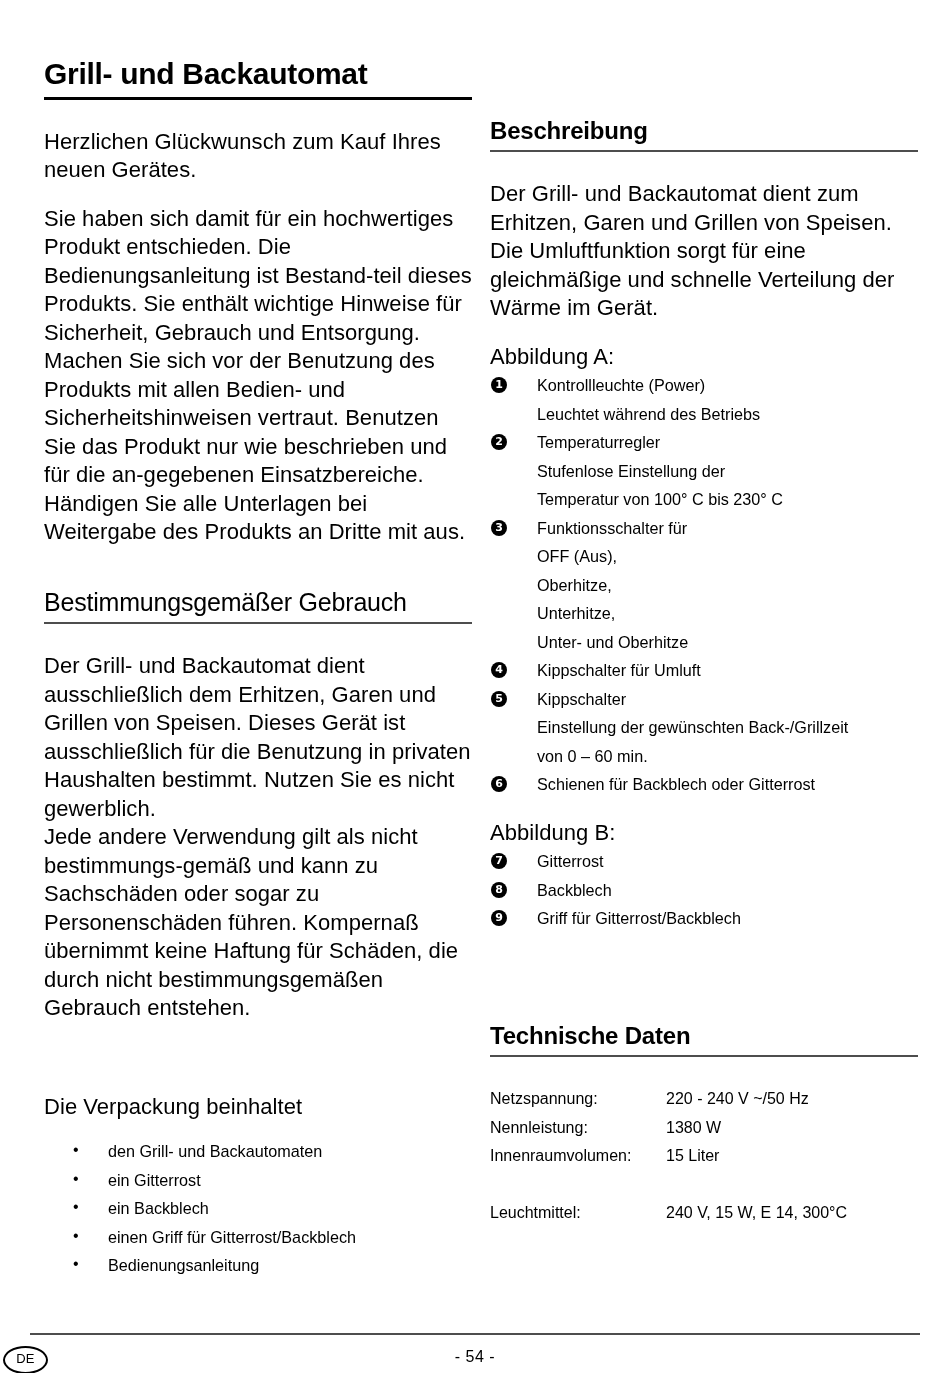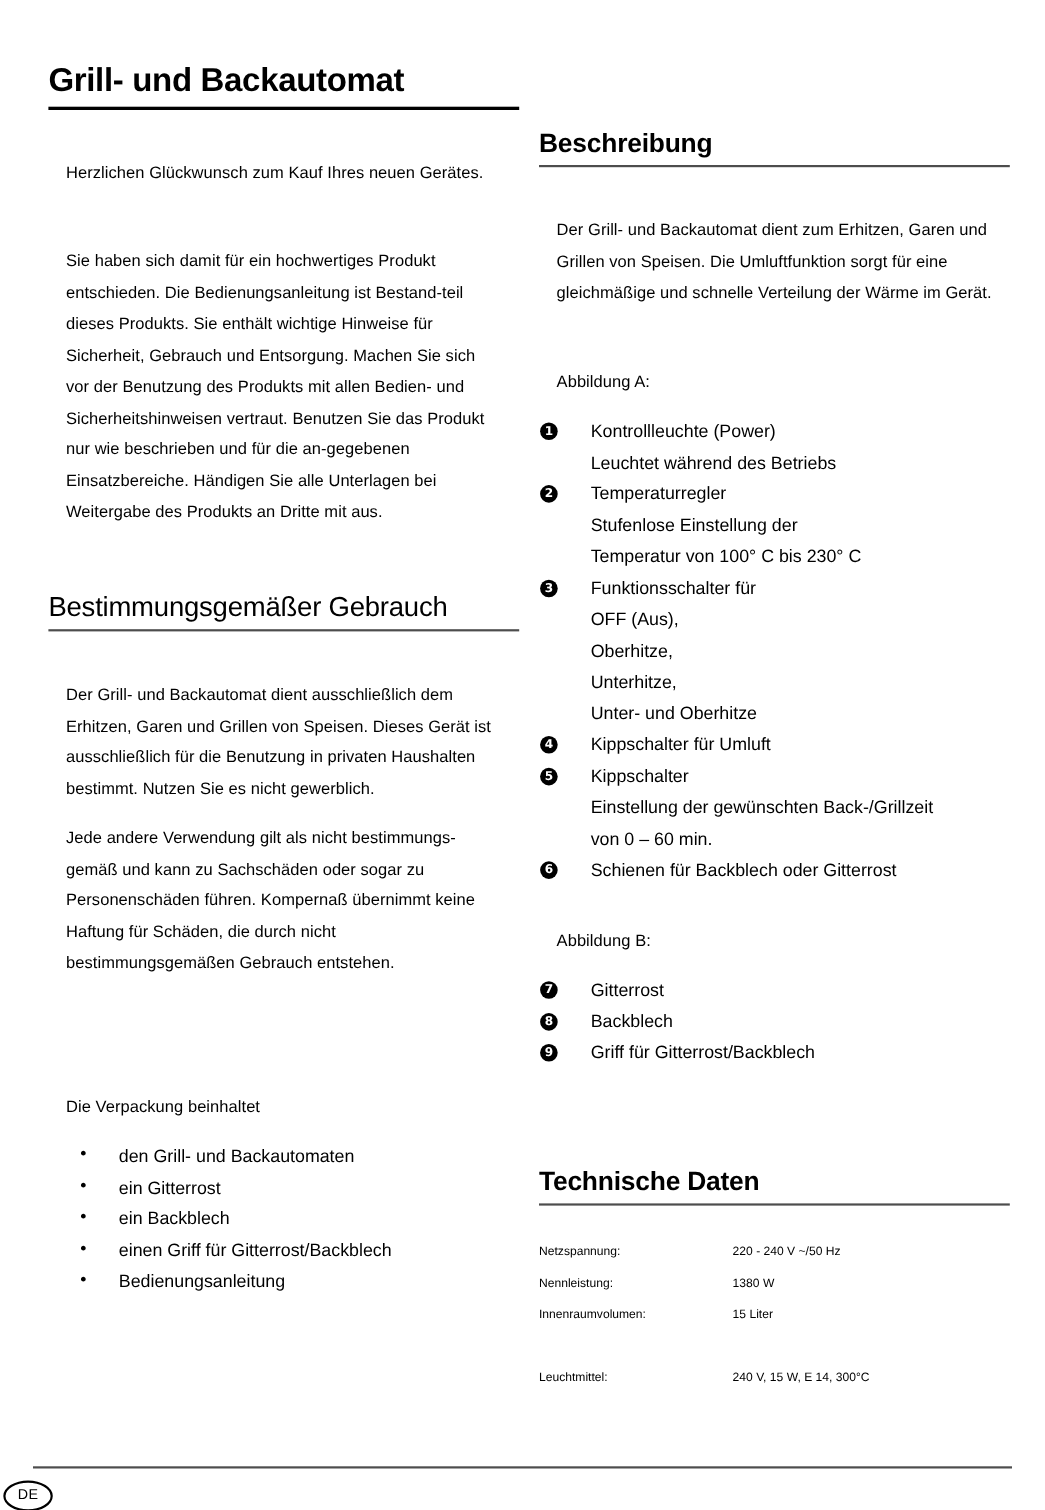--- a/index.html
+++ b/index.html
@@ -52,23 +52,23 @@
     letter-spacing: -0.2px;
   }
   h2.section-title.bold-w {
     font-weight: bold;
     font-size: 24px;
     margin-top: 48px;
   }
 
   
   p.body, .body {
-    font-size: 15px;
-    line-height: 28.5px;
-    margin: 16px;
+    font-size: 22px;
+    line-height: 28.5px;
+    margin: 0;
     letter-spacing: 0.05px;
   }
   .gap-sm { height: 20px; }
   .gap-md { height: 28px; }
   .gap-lg { height: 42px; }
 
   
   ul.bullets {
     list-style: none;
     margin: 16px;
@@ -114,21 +114,21 @@
   }
   .subline {
     font-size: 16.2px;
     line-height: 28.5px;
     padding-left: 47px;
   }
 
   
   table.specs {
     border-collapse: collapse;
-    font-size: 11px;
+    font-size: 16px;
     line-height: 28.5px;
     width: 100%;
   }
   table.specs td {
     padding: 0;
     vertical-align: top;
     white-space: nowrap;
   }
   table.specs td.label { width: 176px; }
   table.specs tr.spacer td { height: 28px; }
@@ -275,14 +275,15 @@
             <td class="label">Leuchtmittel:</td>
             <td class="value">240 V, 15 W, E 14, 300°C</td>
           </tr>
         </tbody>
     </table>
 
   </div>
 
   <div class="footer-rule"></div>
   <div class="lang-badge">DE</div>
+  <div class="page-number">- 54 -</div>
 
 </div>
 
 </body></html>

